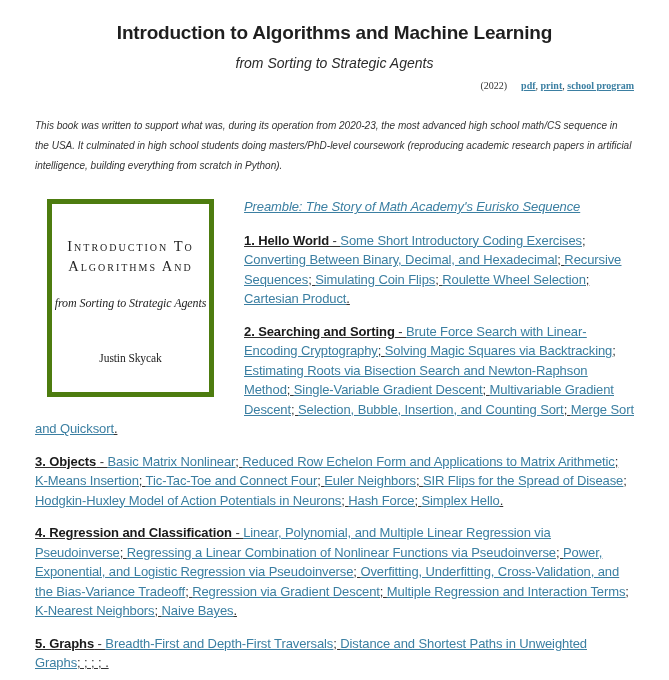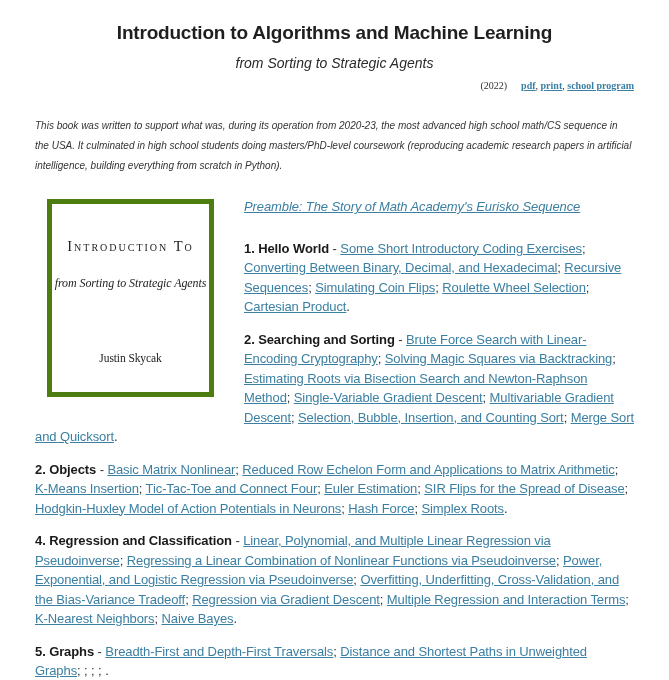--- a/index.html
+++ b/index.html
@@ -45,25 +45,25 @@
   }
   .cover-title {
     margin-top: 32px; font-variant: small-caps;
     font-size: 14.5px; line-height: 20px; letter-spacing: 2px;
   }
   .cover-subtitle { margin-top: 18px; font-style: italic; font-size: 12px; }
   .cover-author {
     position: absolute; left: 0; right: 0; bottom: 24px; font-size: 11.5px;
   }
 
-  .preamble { margin: 0 0 22px; }
+  .preamble { margin: 0 0 14px; }
   .preamble a {
     font-style: italic; color: #3b7fa2; text-decoration: underline; cursor: pointer;
   }
-  .chapter { margin: 1px 0 13px; }
+  .chapter { margin: 1px 0 13px; text-decoration: underline; }
   .chapter strong { color: #1a1a1a; font-weight: 700; }
   .chapter a { color: #3b7fa2; text-decoration: underline; cursor: pointer; }
 </style>
 </head>
 <body>
 
 <div class="page">
 
   <header>
     <h1 class="hdr-title">Introduction to Algorithms and Machine Learning</h1>
@@ -73,32 +73,33 @@
     </div>
   </header>
 
   <p class="intro">This book was written to support what was, during its operation from 2020-23, the most advanced high school math/CS sequence in the USA. It culminated in high school students doing masters/PhD-level coursework (reproducing academic research papers in artificial intelligence, building everything from scratch in Python).</p>
 
   <main class="content">
 
     <div class="cover">
       <div class="cover-title">
         <div>Introduction To</div>
+        <div>Algorithms And</div>
       </div>
       <div class="cover-subtitle">from Sorting to Strategic Agents</div>
       <div class="cover-author">Justin Skycak</div>
     </div>
 
     <p class="preamble">
       <a>Preamble: The Story of Math Academy's Eurisko Sequence</a>
     </p>
 
     <div id="chapters">
         <p class="chapter"><strong>1. Hello World</strong> - <a>Some Short Introductory Coding Exercises</a>; <a>Converting Between Binary, Decimal, and Hexadecimal</a>; <a>Recursive Sequences</a>; <a>Simulating Coin Flips</a>; <a>Roulette Wheel Selection</a>; <a>Cartesian Product</a>.</p>
         <p class="chapter"><strong>2. Searching and Sorting</strong> - <a>Brute Force Search with Linear-Encoding Cryptography</a>; <a>Solving Magic Squares via Backtracking</a>; <a>Estimating Roots via Bisection Search and Newton-Raphson Method</a>; <a>Single-Variable Gradient Descent</a>; <a>Multivariable Gradient Descent</a>; <a>Selection, Bubble, Insertion, and Counting Sort</a>; <a>Merge Sort and Quicksort</a>.</p>
-        <p class="chapter"><strong>2. Objects</strong> - <a>Basic Matrix Nonlinear</a>; <a>Reduced Row Echelon Form and Applications to Matrix Arithmetic</a>; <a>K-Means Insertion</a>; <a>Tic-Tac-Toe and Connect Four</a>; <a>Euler Estimation</a>; <a>SIR Flips for the Spread of Disease</a>; <a>Hodgkin-Huxley Model of Action Potentials in Neurons</a>; <a>Hash Force</a>; <a>Simplex Roots</a>.</p>
+        <p class="chapter"><strong>3. Objects</strong> - <a>Basic Matrix Nonlinear</a>; <a>Reduced Row Echelon Form and Applications to Matrix Arithmetic</a>; <a>K-Means Insertion</a>; <a>Tic-Tac-Toe and Connect Four</a>; <a>Euler Neighbors</a>; <a>SIR Flips for the Spread of Disease</a>; <a>Hodgkin-Huxley Model of Action Potentials in Neurons</a>; <a>Hash Force</a>; <a>Simplex Hello</a>.</p>
         <p class="chapter"><strong>4. Regression and Classification</strong> - <a>Linear, Polynomial, and Multiple Linear Regression via Pseudoinverse</a>; <a>Regressing a Linear Combination of Nonlinear Functions via Pseudoinverse</a>; <a>Power, Exponential, and Logistic Regression via Pseudoinverse</a>; <a>Overfitting, Underfitting, Cross-Validation, and the Bias-Variance Tradeoff</a>; <a>Regression via Gradient Descent</a>; <a>Multiple Regression and Interaction Terms</a>; <a>K-Nearest Neighbors</a>; <a>Naive Bayes</a>.</p>
         <p class="chapter"><strong>5. Graphs</strong> - <a>Breadth-First and Depth-First Traversals</a>; <a>Distance and Shortest Paths in Unweighted Graphs</a>; ; ; ; .</p>
       </div>
 
   </main>
 
 </div>
 
 </body></html>

